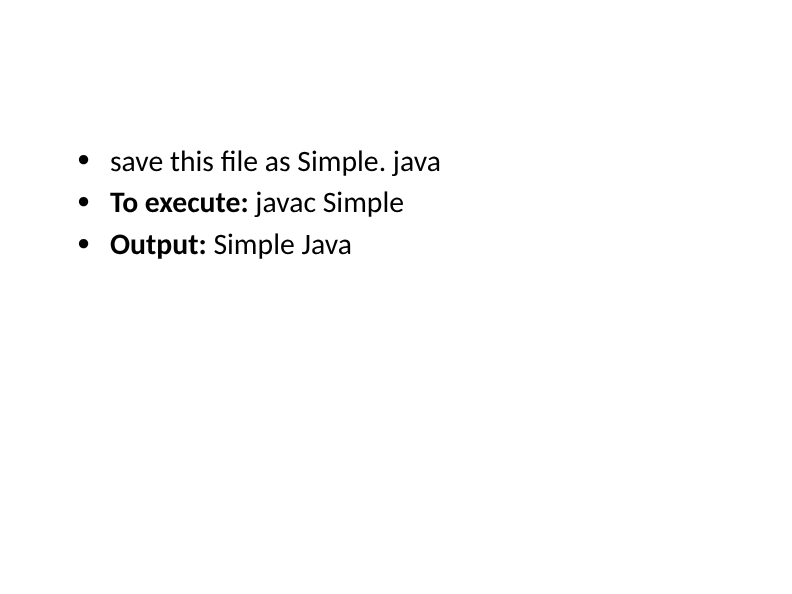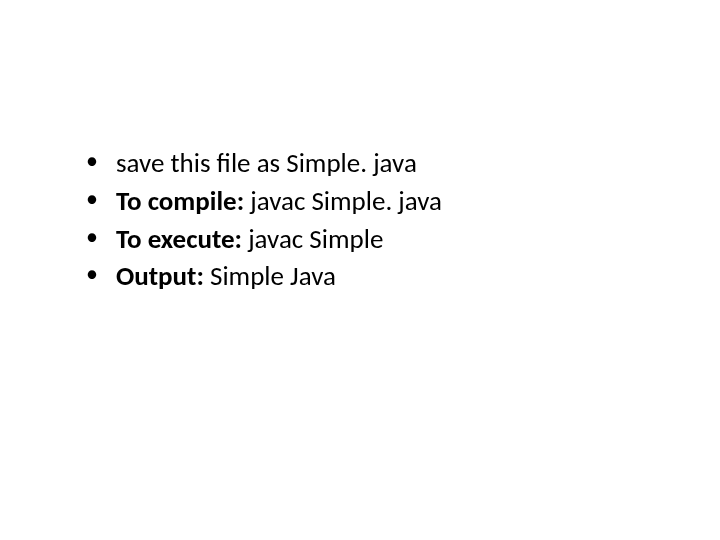--- a/index.html
+++ b/index.html
@@ -12,21 +12,21 @@
   }
   .slide {
     position: relative;
     width: 720px;
     height: 540px;
     box-sizing: border-box;
     padding: 130px 60px 0 70px;
   }
   ul.bullets {
     list-style: none;
-    margin: 16px;
+    margin: 0;
     padding: 0;
   }
   ul.bullets li {
     position: relative;
     padding-left: 30px;
     font-size: 27px;
     line-height: 1.25;
     color: #000;
     margin: 0 0 4px 0;
   }
@@ -42,22 +42,19 @@
 </style>
 </head>
 <body>
 
 <div class="slide">
   <ul class="bullets">
     <li>
       <span class="b"></span><span>save this file as Simple. java</span>
     </li>
     <li>
-      <span class="b">To compile:</span><span> javac Simple. java</span>
-    </li>
-    <li>
       <span class="b">To execute:</span><span> javac Simple</span>
     </li>
     <li>
       <span class="b">Output:</span><span> Simple Java</span>
     </li>
   </ul>
 </div>
 
 </body></html>

